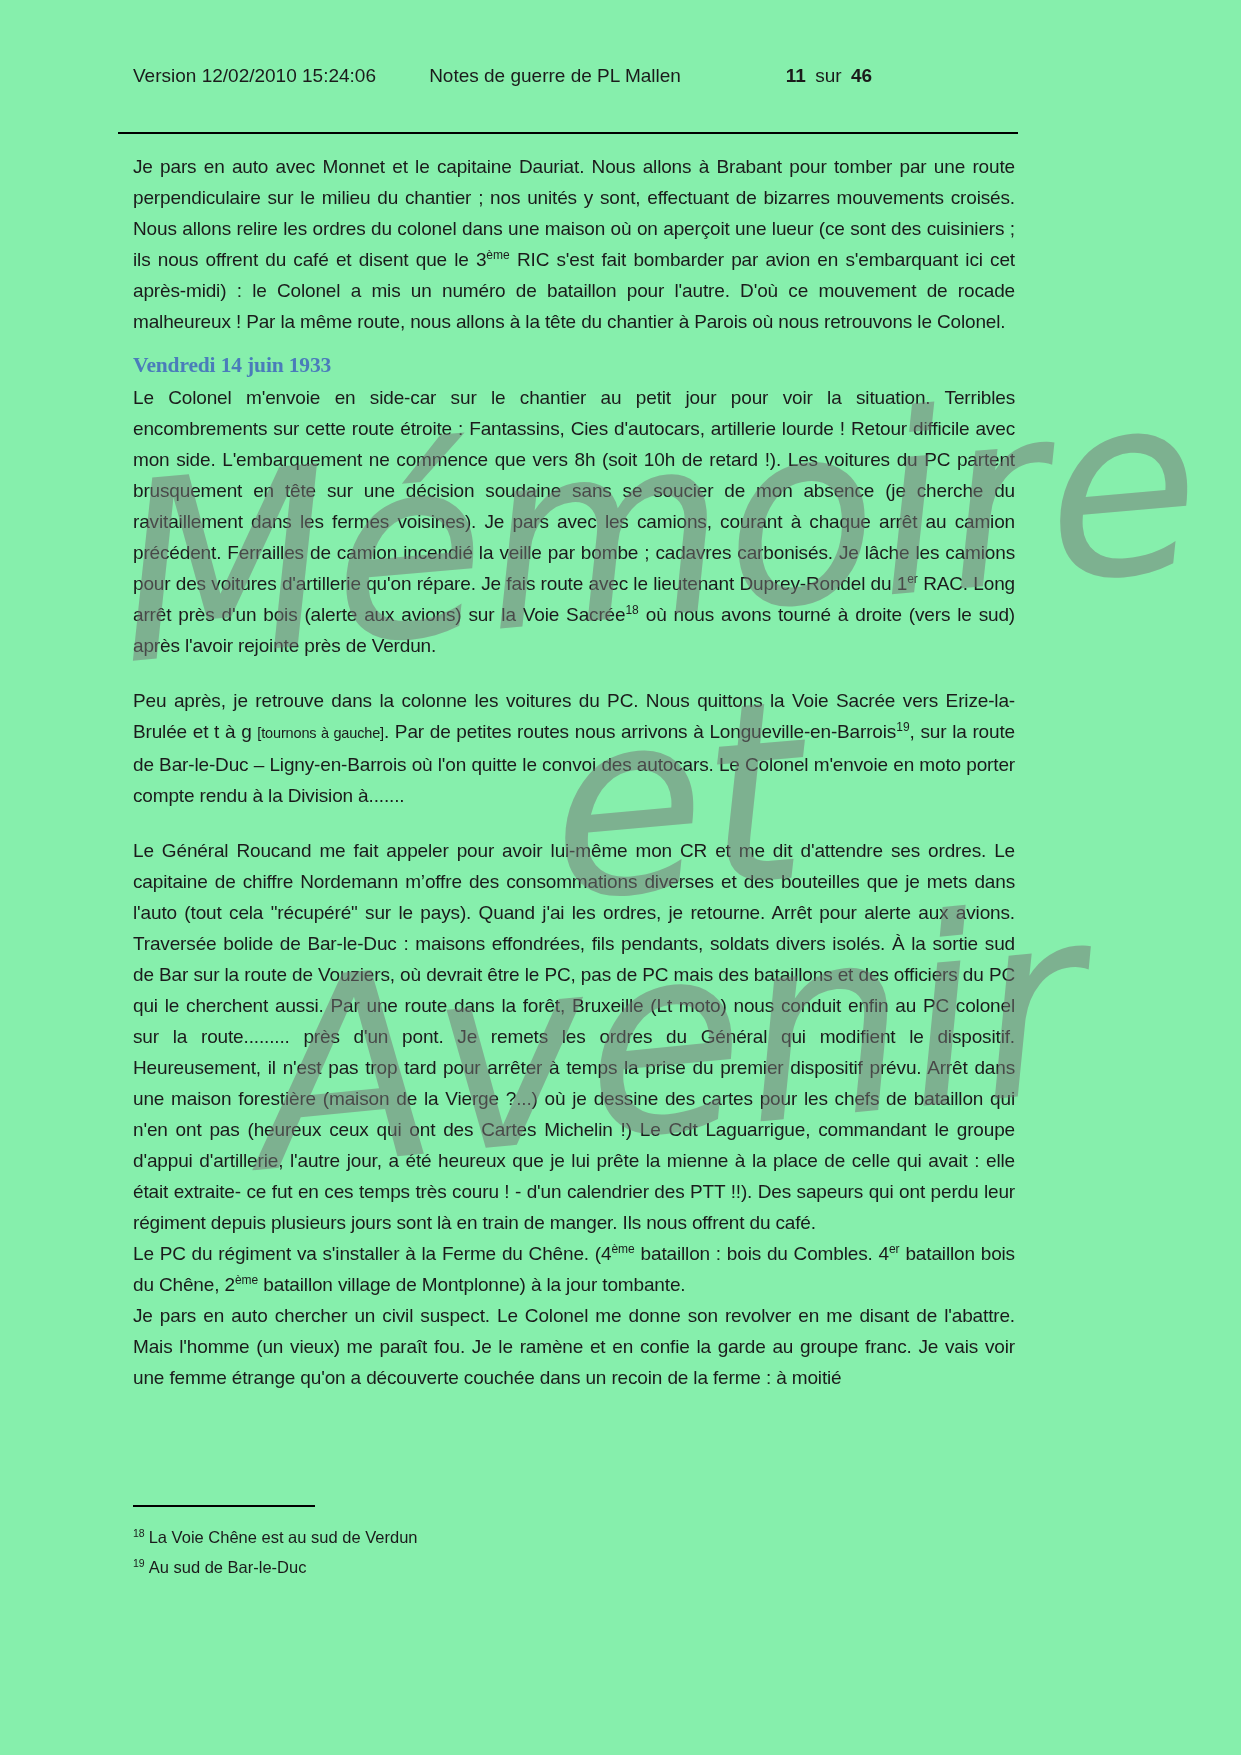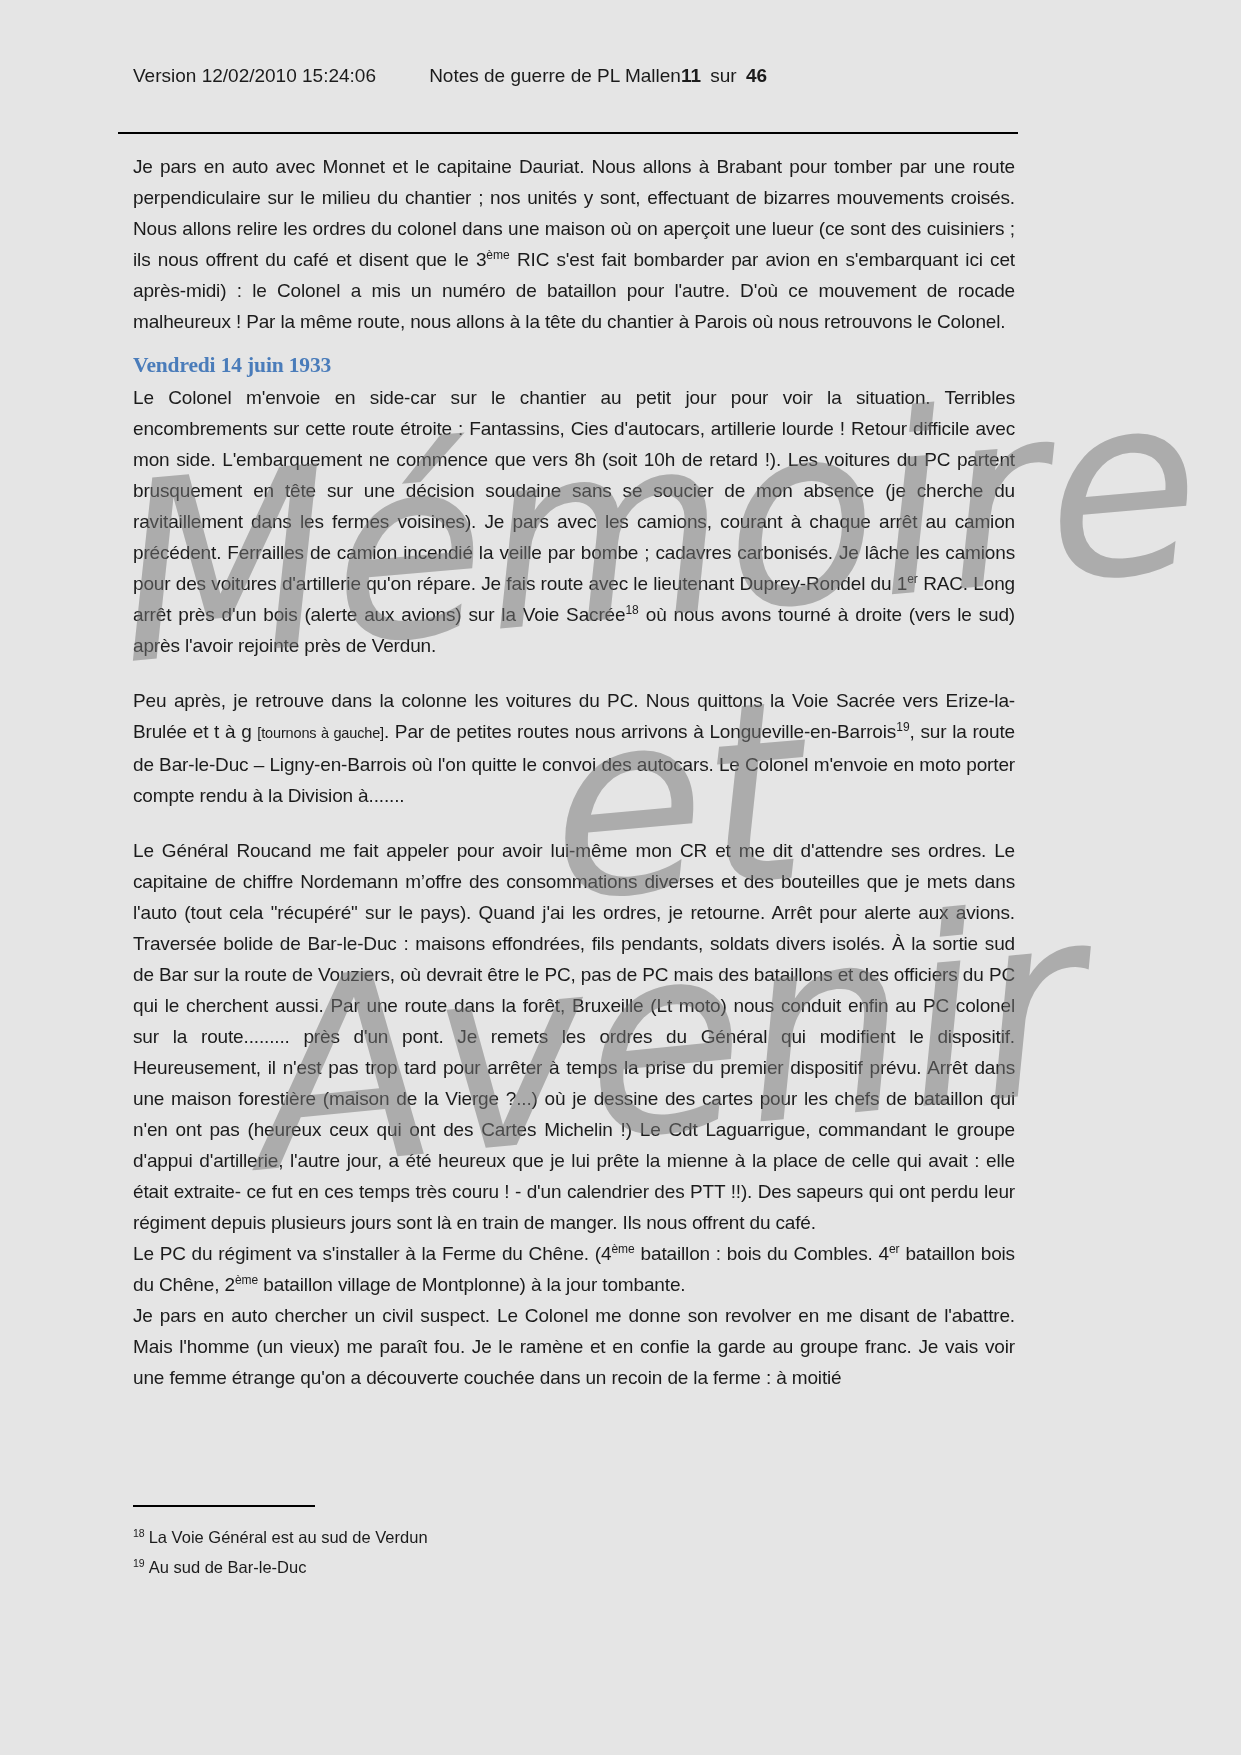--- a/index.html
+++ b/index.html
@@ -4,34 +4,34 @@
 <style>
   :root{
     --heading-color:#4a7cba;
     --wm-color:#757575;
     --text-color:#1b1b1b;
   }
   html,body{margin:0;padding:0;background:#ffffff;}
   .page{
     position:relative;
     width:1241px;height:1755px;
-    background:#e5e5e5;
+    background:#86efac;
     font-family:"Liberation Sans","DejaVu Sans",sans-serif;
     color:var(--text-color);
     overflow:hidden;
   }
   
   .header{
     position:absolute;top:64px;left:133px;width:882px;
     display:flex;align-items:baseline;
     font-size:19px;line-height:24px;
   }
   .header .left{flex:1;text-align:left;white-space:nowrap;}
   .header .center{flex:0 0 auto;text-align:right;white-space:nowrap;}
-  .header .right{flex:1;text-align:left;white-space:nowrap;padding-right:38px;}
+  .header .right{flex:1;text-align:center;white-space:nowrap;padding-right:38px;}
   .pagenum{font-weight:bold;}
   .pagesep{font-weight:normal;margin:0 4px;}
   .header-rule{
     position:absolute;top:116px;left:118px;width:900px;height:16px;
     border-bottom:2.5px solid #000;
   }
   
   .body-text{
     position:absolute;top:151px;left:133px;width:882px;
     font-size:19px;line-height:31px;
@@ -99,21 +99,21 @@
       <p class="para"><span>Le Colonel m'envoie en side-car sur le chantier au petit jour pour voir la situation. Terribles encombrements sur cette route étroite : Fantassins, Cies d'autocars, artillerie lourde ! Retour difficile avec mon side. L'embarquement ne commence que vers 8h (soit 10h de retard !). Les voitures du PC partent brusquement en tête sur une décision soudaine sans se soucier de mon absence (je cherche du ravitaillement dans les fermes voisines). Je pars avec les camions, courant à chaque arrêt au camion précédent. Ferrailles de camion incendié la veille par bombe ; cadavres carbonisés. Je lâche les camions pour des voitures d'artillerie qu'on répare. Je fais route avec le lieutenant Duprey-Rondel du 1</span><span class="seg-sup">er</span><span> RAC. Long arrêt près d'un bois (alerte aux avions) sur la Voie Sacrée</span><span class="seg-sup">18</span><span> où nous avons tourné à droite (vers le sud) après l'avoir rejointe près de Verdun.</span></p>
       <p class="para gap"><span>Peu après, je retrouve dans la colonne les voitures du PC. Nous quittons la Voie Sacrée vers Erize-la-Brulée et t à g </span><span class="seg-small">[tournons à gauche]</span><span>. Par de petites routes nous arrivons à Longueville-en-Barrois</span><span class="seg-sup">19</span><span>, sur la route de Bar-le-Duc – Ligny-en-Barrois où l'on quitte le convoi des autocars. Le Colonel m'envoie en moto porter compte rendu à la Division à.......</span></p>
       <p class="para gap"><span>Le Général Roucand me fait appeler pour avoir lui-même mon CR et me dit d'attendre ses ordres. Le capitaine de chiffre Nordemann m’offre des consommations diverses et des bouteilles que je mets dans l'auto (tout cela "récupéré" sur le pays). Quand j'ai les ordres, je retourne. Arrêt pour alerte aux avions. Traversée bolide de Bar-le-Duc : maisons effondrées, fils pendants, soldats divers isolés. À la sortie sud de Bar sur la route de Vouziers, où devrait être le PC, pas de PC mais des bataillons et des officiers du PC qui le cherchent aussi. Par une route dans la forêt, Bruxeille (Lt moto) nous conduit enfin au PC colonel sur la route......... près d'un pont. Je remets les ordres du Général qui modifient le dispositif. Heureusement, il n'est pas trop tard pour arrêter à temps la prise du premier dispositif prévu. Arrêt dans une maison forestière (maison de la Vierge ?...) où je dessine des cartes pour les chefs de bataillon qui n'en ont pas (heureux ceux qui ont des Cartes Michelin !) Le Cdt Laguarrigue, commandant le groupe d'appui d'artillerie, l'autre jour, a été heureux que je lui prête la mienne à la place de celle qui avait : elle était extraite- ce fut en ces temps très couru ! - d'un calendrier des PTT !!). Des sapeurs qui ont perdu leur régiment depuis plusieurs jours sont là en train de manger. Ils nous offrent du café.</span></p>
       <p class="para"><span>Le PC du régiment va s'installer à la Ferme du Chêne. (4</span><span class="seg-sup">ème</span><span> bataillon : bois du Combles. 4</span><span class="seg-sup">er</span><span> bataillon bois du Chêne, 2</span><span class="seg-sup">ème</span><span> bataillon village de Montplonne) à la jour tombante.</span></p>
       <p class="para"><span>Je pars en auto chercher un civil suspect. Le Colonel me donne son revolver en me disant de l'abattre. Mais l'homme (un vieux) me paraît fou. Je le ramène et en confie la garde au groupe franc. Je vais voir une femme étrange qu'on a découverte couchée dans un recoin de la ferme : à moitié</span></p>
     </div>
 
   <div class="footnotes">
     <div class="fn-rule"></div>
     <div id="fn-list">
-        <p class="fn-item"><span class="fn-marker">18</span><span>La Voie Général est au sud de Verdun</span></p>
+        <p class="fn-item"><span class="fn-marker">18</span><span>La Voie Chêne est au sud de Verdun</span></p>
         <p class="fn-item"><span class="fn-marker">19</span><span>Au sud de Bar-le-Duc</span></p>
       </div>
   </div>
 
   <div class="watermark" id="wm-layer">
       <span class="wm wm-1">Mémoire</span>
       <span class="wm wm-2">et</span>
       <span class="wm wm-3">Avenir</span>
     </div>
 

